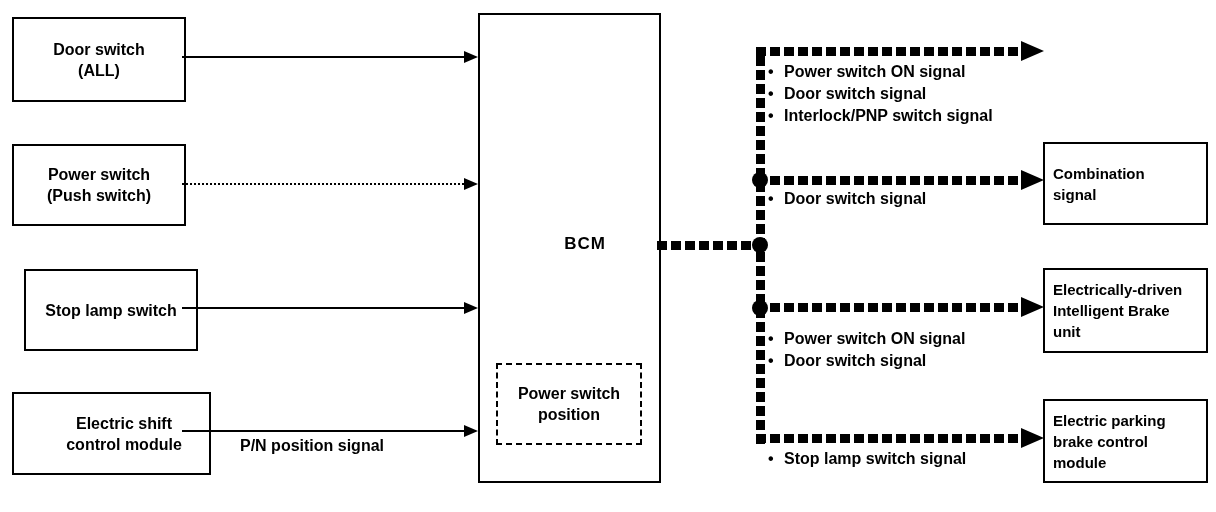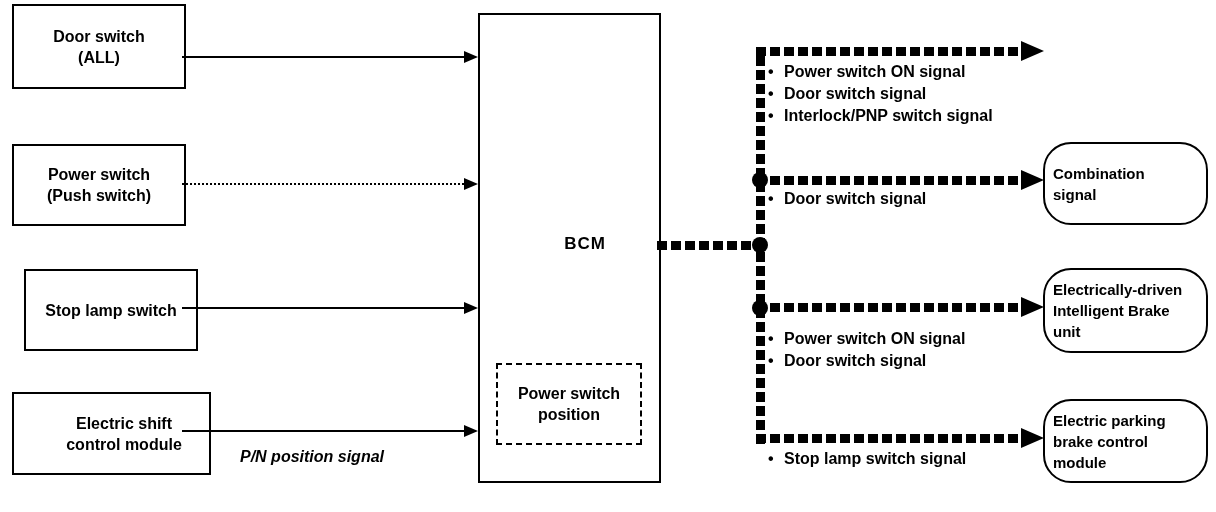--- a/index.html
+++ b/index.html
@@ -6,21 +6,21 @@
   #canvas{
     position:relative;width:1216px;height:512px;background:#fff;
     font-family:"Liberation Sans", sans-serif;color:#000;overflow:hidden;
   }
   .box{
     position:absolute;border:2px solid #000;background:#fff;
     display:flex;flex-direction:column;justify-content:center;
     font-size:16px;font-weight:bold;line-height:21px;
   }
   .box.centered{align-items:center;text-align:center;}
-  .box.leftal{align-items:flex-start;padding-left:8px;font-size:15px;border-radius:28px;}
+  .box.leftal{align-items:flex-start;padding-left:8px;font-size:15px;}
   .box.leftal .ln{white-space:nowrap;}
   .bcm-box{position:absolute;border:2px solid #000;background:#fff;}
   .bcm-label{
     position:absolute;text-align:center;font-size:17px;font-weight:bold;
     letter-spacing:1px;
   }
   .dashed-box{
     position:absolute;border:2px dashed #000;background:#fff;
     display:flex;flex-direction:column;justify-content:center;align-items:center;
     text-align:center;font-size:16px;font-weight:bold;line-height:21px;
@@ -54,21 +54,21 @@
   .sig .b{width:16px;flex:0 0 16px;}
   .floatlabel{
     position:absolute;font-size:16px;font-weight:bold;white-space:nowrap;
   }
 </style>
 </head>
 <body>
 
 <div id="canvas">
 
-  <div class="box centered" style="left:12px;top:4px;width:170px;height:81px;">
+  <div class="box centered" style="left:12px;top:17px;width:170px;height:81px;">
     <div class="ln">Door switch</div>
     <div class="ln">(ALL)</div>
   </div>
   <div class="box centered" style="left:12px;top:144px;width:170px;height:78px;">
     <div class="ln">Power switch</div>
     <div class="ln">(Push switch)</div>
   </div>
   <div class="box centered" style="left:24px;top:269px;width:170px;height:78px;">
     <div class="ln">Stop lamp switch</div>
   </div>
@@ -79,21 +79,21 @@
 
   <div class="wire solid" style="left:182px;top:56px;width:282px;"></div>
   <div class="arr-sm" style="left:464px;top:51px;"></div>
   <div class="wire dotted" style="left:182px;top:183px;width:282px;"></div>
   <div class="arr-sm" style="left:464px;top:178px;"></div>
   <div class="wire solid" style="left:182px;top:307px;width:282px;"></div>
   <div class="arr-sm" style="left:464px;top:302px;"></div>
   <div class="wire solid" style="left:182px;top:430px;width:282px;"></div>
   <div class="arr-sm" style="left:464px;top:425px;"></div>
 
-  <div class="floatlabel" style="left:240px;top:448px;font-style:italic;">P/N position signal</div>
+  <div class="floatlabel" style="left:240px;top:437px;">P/N position signal</div>
 
   <div class="bcm-box" style="left:478px;top:13px;width:179px;height:466px;"></div>
   <div class="bcm-label" style="left:478px;top:234px;width:214px;">BCM</div>
   <div class="dashed-box" style="left:496px;top:363px;width:142px;height:78px;">
     <div class="ln">Power switch</div>
     <div class="ln">position</div>
   </div>
 
   <div class="can-h" style="left:657px;top:241px;width:108px;"></div>
   <div class="can-v" style="left:756px;top:47px;height:397px;"></div>

